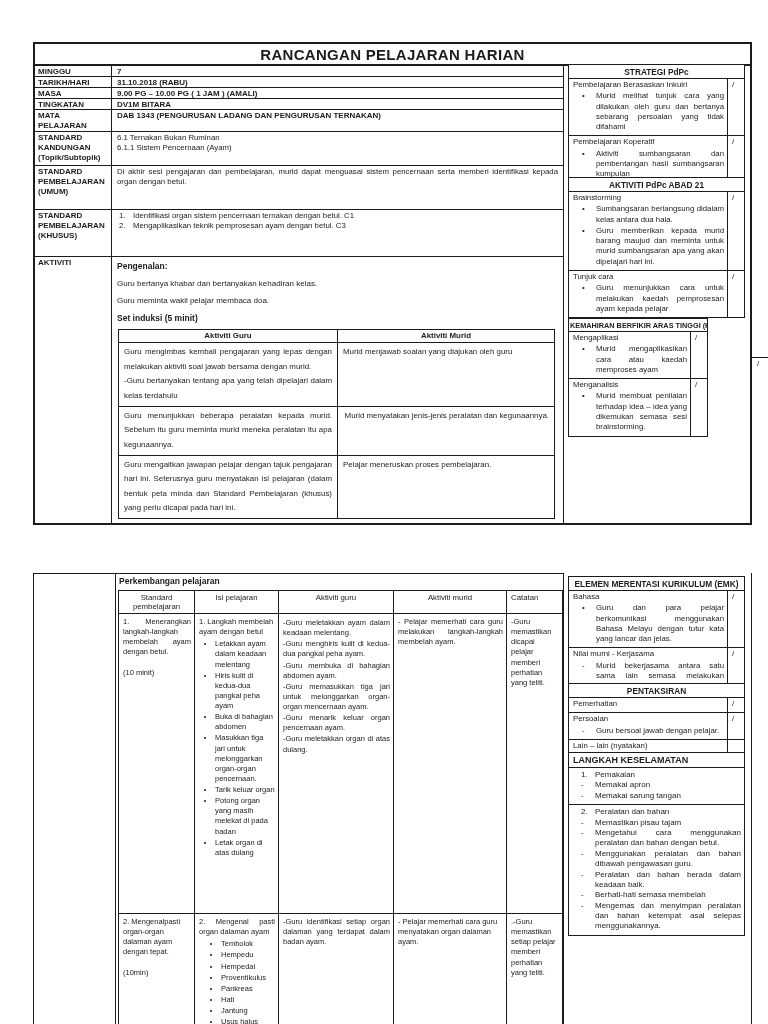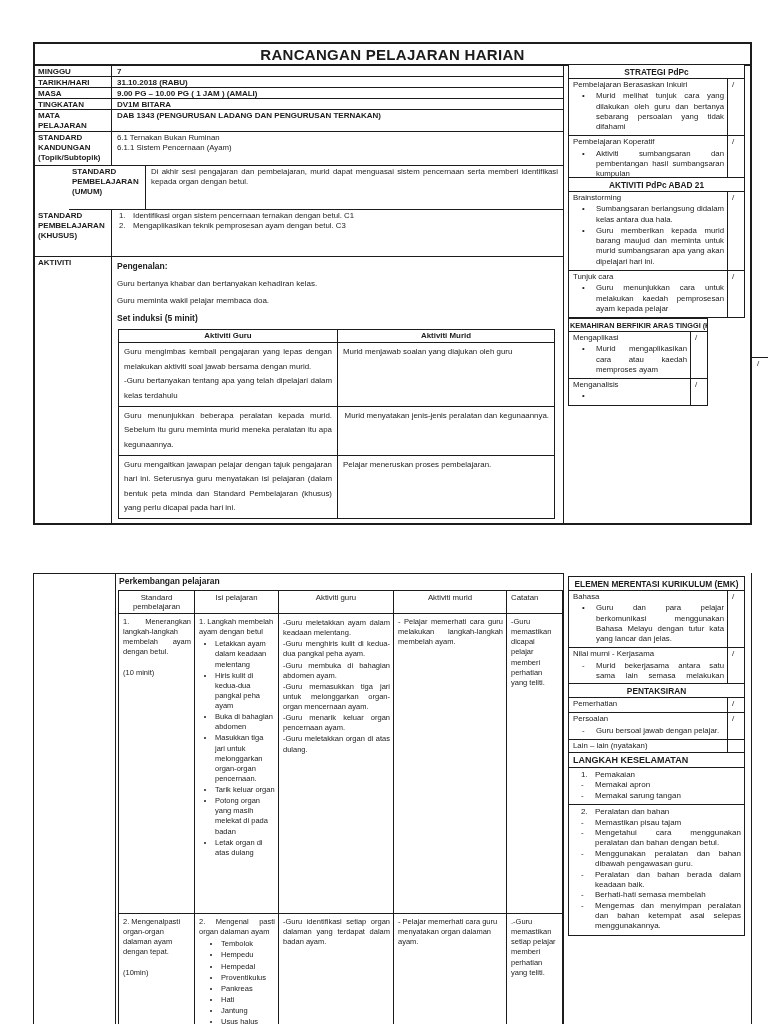--- a/index.html
+++ b/index.html
@@ -11,21 +11,21 @@
   .page1 { left:33px; top:42px; width:719px; height:483px; border:2px solid #1c1c1c; background:#fff; }
   .title-row { height:22px; border-bottom:2px solid #1c1c1c; display:flex; align-items:center; justify-content:center;
                font-weight:bold; font-size:15px; letter-spacing:.3px; }
   .p1-body { display:flex; height:457px;gap:16px; }
   .info-col { width:529px; border-right:1.3px solid #1c1c1c; display:flex; flex-direction:column; }
   .irow { display:flex; border-bottom:1px solid #1c1c1c; overflow:hidden; }
   .irow:last-child { border-bottom:none; flex:1; }
   .ilabel { width:77px; border-right:1px solid #1c1c1c; font-weight:bold; font-size:8px; line-height:1.28; padding:1px 2px 0 3px; }
   .ivalue { flex:1; font-size:8px; line-height:1.3; padding:1px 5px 0 5px; }
   .vbold { font-weight:bold; }
-  .h11 { height:11px; } .h22 { height:22px; } .h34 { height:34px; } .h44 { height:44px;margin-left:34px; } .h47 { height:47px; }
+  .h11 { height:11px; } .h22 { height:22px; } .h34 { height:34px; } .h44 { height:44px; } .h47 { height:47px; }
   .just { text-align:justify; }
   .small { font-size:7.8px; }
   .numline { display:flex; } .numline .n { width:16px; flex:none; padding-left:2px; } .numline .t { flex:1; }
   .ak-p { margin-top:7px; font-size:8px; }
   .ak-head { font-weight:bold; margin-top:3px; font-size:8.5px; }
   table.atable { border-collapse:collapse; table-layout:fixed; width:437px; margin-top:5px; margin-left:1px; }
   table.atable th, table.atable td { border:1.2px solid #1c1c1c; font-size:7.9px; vertical-align:top; }
   table.atable th { height:13px; font-weight:bold; text-align:center; padding:1px 2px; }
   table.atable td { padding:2px 5px; line-height:1.85; text-align:justify; }
   .ar1 { height:63px; } .ar2 { height:42px; } .ar3 { height:54px; }
@@ -227,20 +227,21 @@
         <span class="bt">Murid mengaplikasikan cara atau kaedah memproses ayam</span>
       </div>
     </div>
     <div class="srow-mark">/</div>
   </div>
   <div class="srow">
     <div class="srow-main">
       <div>Menganalisis</div>
       <div class="bullet-line">
         <span class="bm">•</span>
+        <span class="bt">Murid membuat penilaian terhadap idea – idea yang dikemukan semasa sesi brainstorming.</span>
       </div>
     </div>
     <div class="srow-mark">/</div>
   </div>
 </div>
 
 <div class="abs ov-line"></div>
 <div class="abs ov-slash">/</div>
 
 <div class="abs page2">

